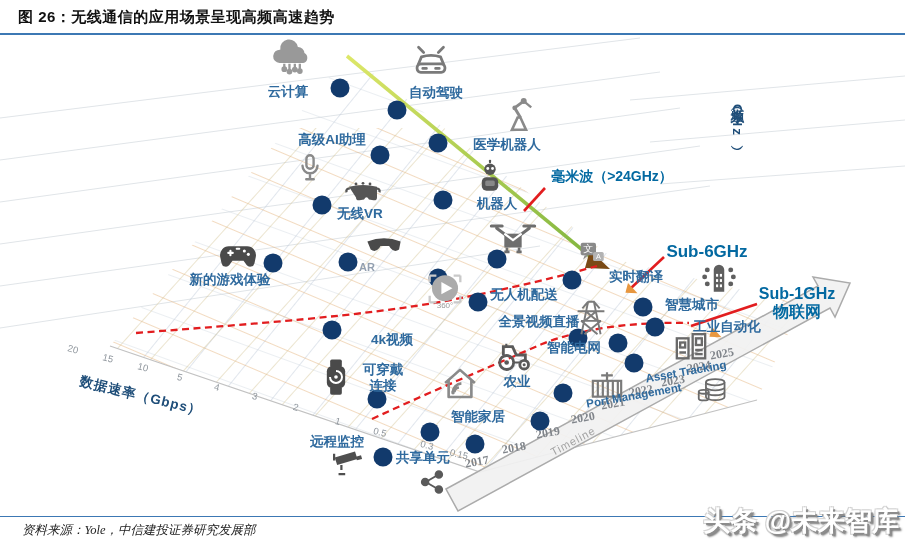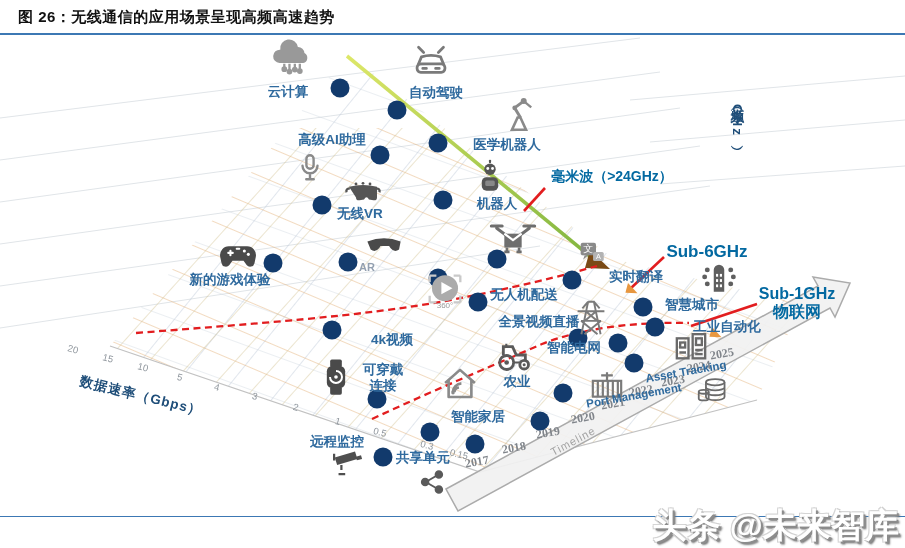--- a/index.html
+++ b/index.html
@@ -3,21 +3,21 @@
 <meta charset="utf-8">
 <style>
   html,body{margin:0;padding:0;background:#fff}
   #stage{position:relative;width:905px;height:548px;background:#fff;overflow:hidden;
          font-family:"Liberation Sans","DejaVu Sans",sans-serif}
   #title{position:absolute;left:18px;top:8px;font-size:15px;font-weight:bold;color:#111;letter-spacing:.5px}
   #title-rule{position:absolute;left:0;top:33px;width:905px;height:2px;background:#3c78b4}
   #footer-rule{position:absolute;left:0;top:516px;width:905px;height:1px;background:#3c78b4}
   #source{position:absolute;left:22px;top:522px;font-size:12.5px;color:#222;
           font-family:"Liberation Serif","DejaVu Serif",serif;font-style:italic}
-  #watermark{position:absolute;right:6px;top:503px;font-size:34px;font-weight:bold;color:#fff;z-index:30;
+  #watermark{position:absolute;right:6px;top:503px;font-size:27px;font-weight:bold;color:#fff;z-index:30;
              text-shadow:2px 2px 0 #8c8c8c,-1px -1px 0 #d5d5d5,1px -1px 0 #cfcfcf,-1px 1px 0 #cfcfcf,3px 3px 2px #777}
   #scene{position:absolute;left:0;top:0;z-index:1}
   #layer{position:absolute;left:0;top:0;right:0;bottom:0;z-index:2}
   #layer > div{position:absolute}
   .dot{width:19px;height:19px;border-radius:50%;background:#123a6c;transform:translate(-50%,-50%);z-index:3}
   .ic{transform:translate(-50%,-50%);z-index:4}
   .lbl{transform:translate(-50%,-50%);color:#2f6a9e;font-size:13.5px;font-weight:600;white-space:pre-line;
        text-align:center;line-height:1.15;z-index:5}
   .lbl.en{font-size:11.5px;font-weight:700;white-space:nowrap}
   .lbl.small{font-size:11px;color:#93a0b1}
@@ -345,14 +345,15 @@
       <div class="band" style="left: 707px; top: 252px; font-size: 17px;">Sub-6GHz</div>
       <div class="band" style="left: 797px; top: 303px; font-size: 16px;">Sub-1GHz
 物联网</div>
       <div class="tl" style="left: 573px; top: 441px;">Timeline</div>
     </div>
 
   <div id="freq-axis">频率（GHz）</div>
   <div id="rate-axis">数据速率（Gbps）</div>
 
   <div id="footer-rule"></div>
+  <div id="source">资料来源：Yole，中信建投证券研究发展部</div>
   <div id="watermark">头条 @未来智库</div>
 </div>
 
 </body></html>

